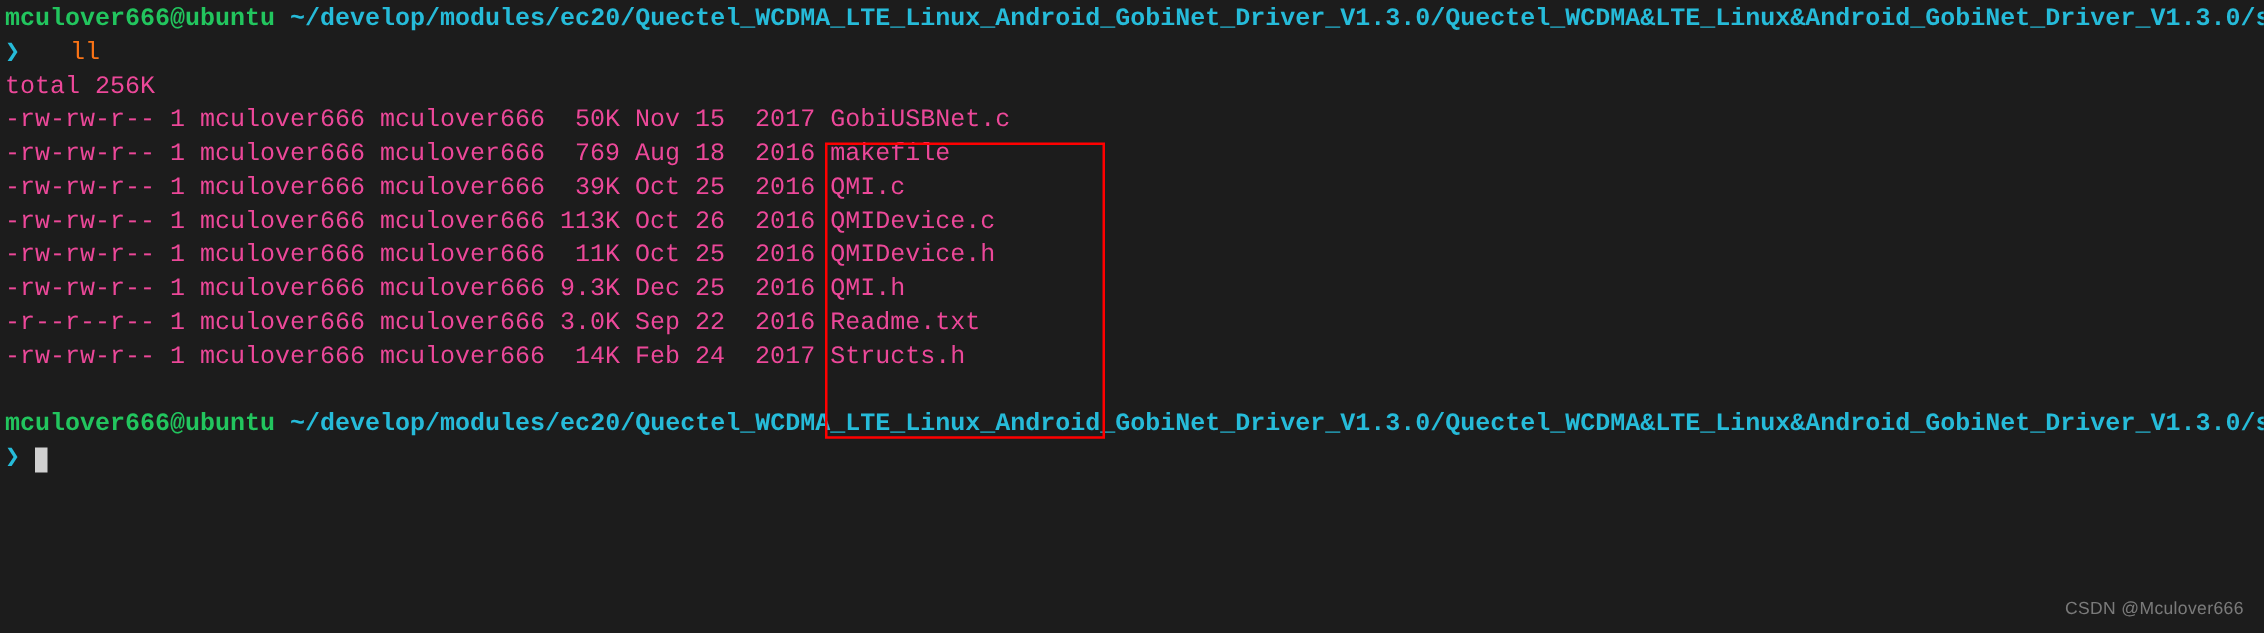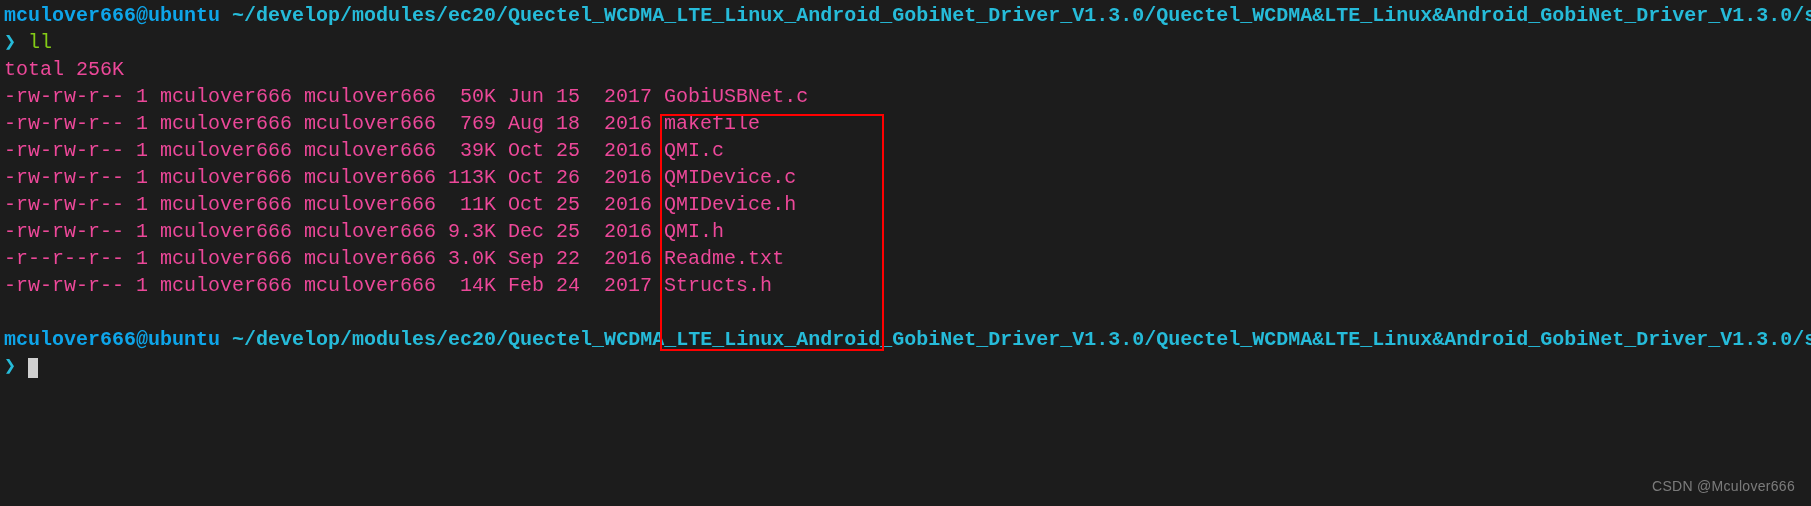--- a/index.html
+++ b/index.html
@@ -13,24 +13,24 @@
     width: 1811px;
     height: 506px;
     overflow: hidden;
     position: relative;
   }
   .terminal {
     padding: 2px 4px;
     white-space: pre;
     font-variant-ligatures: none;
   }
-  .prompt-user { color: #0ea5e9; font-weight: bold; } 
+  .prompt-user { color: #22c55e; font-weight: bold; } 
   .prompt-path { color: #26bbd9; font-weight: bold; } 
   .prompt-sym  { color: #26bbd9; font-weight: bold; }
-  .cmd         { color: #84cc16; }
+  .cmd         { color: #f97316; margin-left: 28px; }
   .out         { color: #ec4899; }
   .red-box {
     position: absolute;
     border: 2px solid #ff0000;
     pointer-events: none;
   }
   .watermark {
     position: absolute;
     right: 16px;
     bottom: 6px;
@@ -46,21 +46,21 @@
     background: #d0d0d0;
     vertical-align: text-bottom;
   }
 </style>
 </head>
 <body>
 
 <div class="terminal"><span class="prompt-user">mculover666@ubuntu</span><span class="prompt-path"> </span><span class="prompt-path">~/develop/modules/ec20/Quectel_WCDMA_LTE_Linux_Android_GobiNet_Driver_V1.3.0/Quectel_WCDMA&amp;LTE_Linux&amp;Android_GobiNet_Driver_V1.3.0/src</span>
 <span class="prompt-sym">❯</span> <span class="cmd">ll</span>
 <span class="out">total 256K</span>
-<span id="file-lines"><span class="out">-rw-rw-r-- 1 mculover666 mculover666  50K Jun 15  2017 GobiUSBNet.c</span>
+<span id="file-lines"><span class="out">-rw-rw-r-- 1 mculover666 mculover666  50K Nov 15  2017 GobiUSBNet.c</span>
 <span class="out">-rw-rw-r-- 1 mculover666 mculover666  769 Aug 18  2016 makefile</span>
 <span class="out">-rw-rw-r-- 1 mculover666 mculover666  39K Oct 25  2016 QMI.c</span>
 <span class="out">-rw-rw-r-- 1 mculover666 mculover666 113K Oct 26  2016 QMIDevice.c</span>
 <span class="out">-rw-rw-r-- 1 mculover666 mculover666  11K Oct 25  2016 QMIDevice.h</span>
 <span class="out">-rw-rw-r-- 1 mculover666 mculover666 9.3K Dec 25  2016 QMI.h</span>
 <span class="out">-r--r--r-- 1 mculover666 mculover666 3.0K Sep 22  2016 Readme.txt</span>
 <span class="out">-rw-rw-r-- 1 mculover666 mculover666  14K Feb 24  2017 Structs.h</span>
 </span>
 <span class="prompt-user">mculover666@ubuntu</span><span class="prompt-path"> </span><span class="prompt-path">~/develop/modules/ec20/Quectel_WCDMA_LTE_Linux_Android_GobiNet_Driver_V1.3.0/Quectel_WCDMA&amp;LTE_Linux&amp;Android_GobiNet_Driver_V1.3.0/src</span>
 <span class="prompt-sym">❯</span> <span class="cursor"></span></div>

